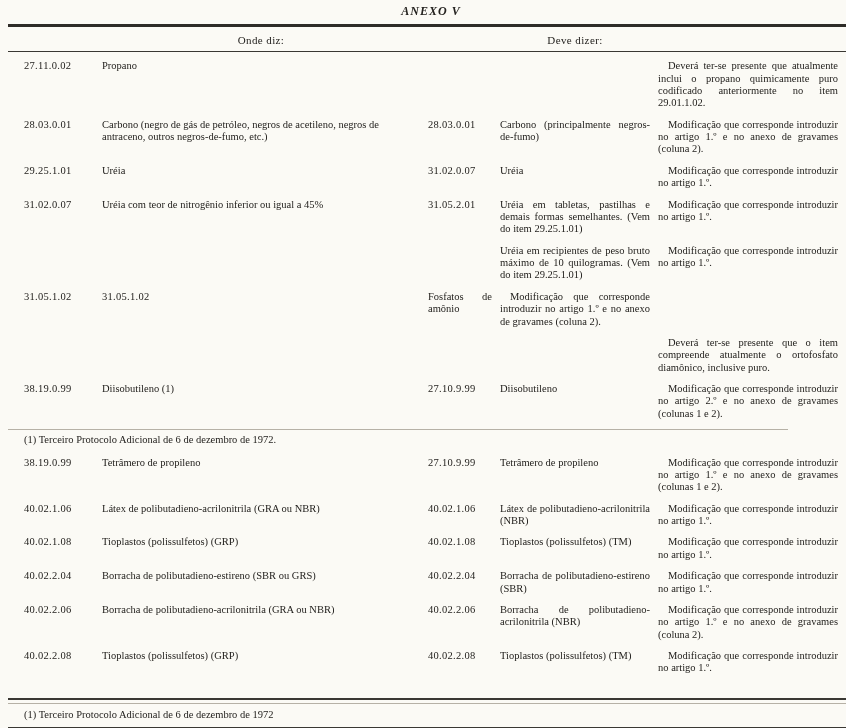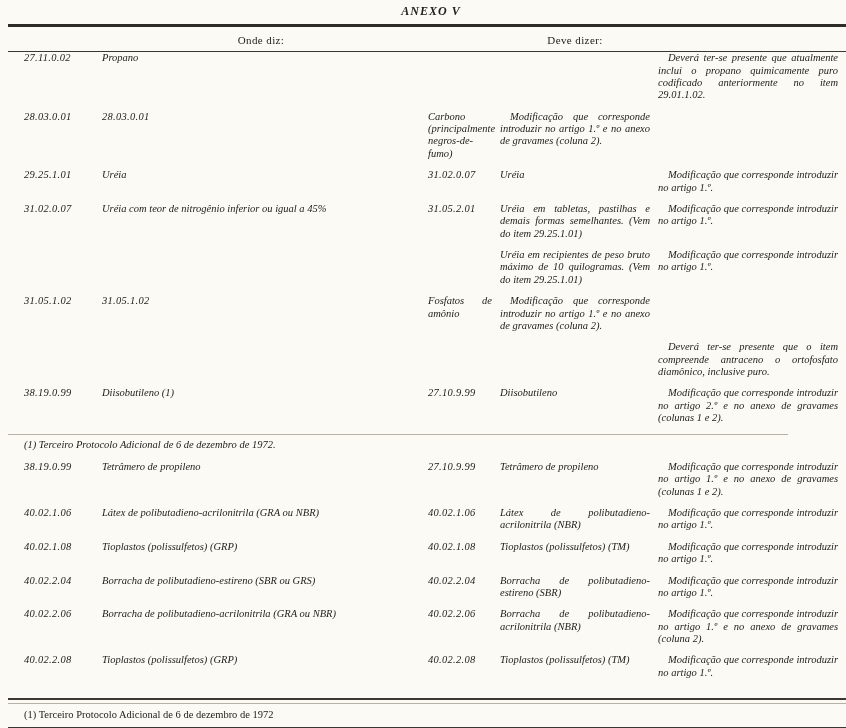--- a/index.html
+++ b/index.html
@@ -29,21 +29,21 @@
     align-items:start;
   }
   .row{margin-bottom:9px;}
   .colheads{margin:7px 0 4px 0;text-align:center;}
   .colhead{font-size:11px;letter-spacing:.4px;}
   .c{min-height:1px;}
   .code{white-space:nowrap;letter-spacing:.3px;}
   .desc-from{text-align:left;padding-right:6px;}
   .desc-to{text-align:justify;}
   .note{text-align:justify;text-indent:10px;}
-  .body-rows{font-style:italic;}
+  .body-rows{margin-top:8px;}
   .footnote{margin:2px 0 10px 0;}
   .footnote-rule{border:0;border-top:1px solid #b6b1a6;margin:0 0 4px -16px;width:780px;}
   .bottom{position:absolute;left:24px;right:8px;bottom:0;}
   .bottom .rule{margin-left:-16px;}
   .footer-text{margin:5px 0 6px 0;}
   .spacer2{height:3px;}
 </style>
 </head>
 <body>
 
@@ -70,20 +70,21 @@
     <div class="grid row">
       <div class="c code">27.11.0.02</div>
       <div class="c desc-from">Propano</div>
       <div class="c code"></div>
       <div class="c desc-to"></div>
       <div class="c note">Deverá ter-se presente que atualmente inclui o propano quimicamente puro codificado anteriormente no item 29.01.1.02.</div>
     </div>
 
     <div class="grid row">
       <div class="c code">28.03.0.01</div>
+      <div class="c desc-from">Carbono (negro de gás de petróleo, negros de acetileno, negros de antraceno, outros negros-de-fumo, etc.)</div>
       <div class="c code">28.03.0.01</div>
       <div class="c desc-to">Carbono (principalmente negros-de-fumo)</div>
       <div class="c note">Modificação que corresponde introduzir no artigo 1.º e no anexo de gravames (coluna 2).</div>
     </div>
 
     <div class="grid row">
       <div class="c code">29.25.1.01</div>
       <div class="c desc-from">Uréia</div>
       <div class="c code">31.02.0.07</div>
       <div class="c desc-to">Uréia</div>
@@ -111,21 +112,21 @@
       <div class="c code">31.05.1.02</div>
       <div class="c desc-to">Fosfatos de amônio</div>
       <div class="c note">Modificação que corresponde introduzir no artigo 1.º e no anexo de gravames (coluna 2).</div>
     </div>
 
     <div class="grid row">
       <div class="c code"></div>
       <div class="c desc-from"></div>
       <div class="c code"></div>
       <div class="c desc-to"></div>
-      <div class="c note">Deverá ter-se presente que o item compreende antraceno o ortofosfato diamônico, inclusive puro.</div>
+      <div class="c note">Deverá ter-se presente que o item compreende atualmente o ortofosfato diamônico, inclusive puro.</div>
     </div>
 
     <div class="grid row">
       <div class="c code">38.19.0.99</div>
       <div class="c desc-from">Diisobutileno (1)</div>
       <div class="c code">27.10.9.99</div>
       <div class="c desc-to">Diisobutileno</div>
       <div class="c note">Modificação que corresponde introduzir no artigo 2.º e no anexo de gravames (colunas 1 e 2).</div>
     </div>
 

